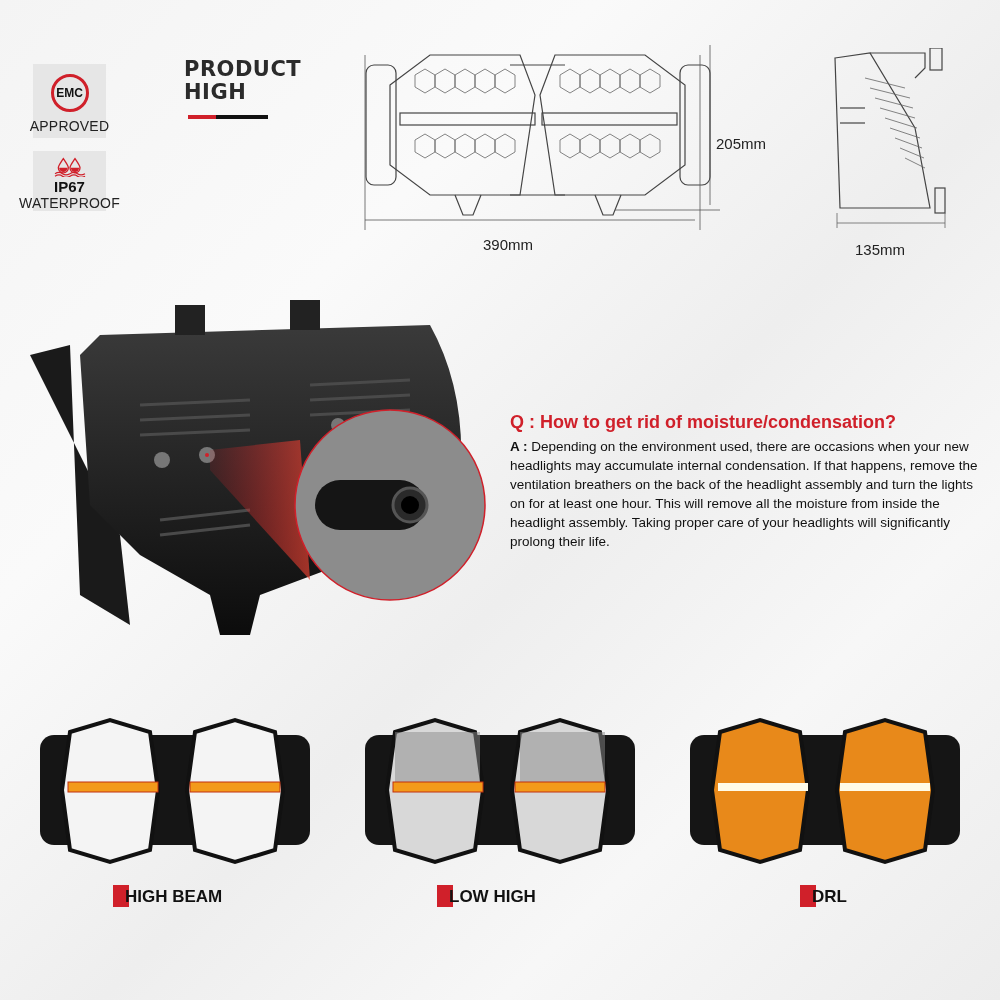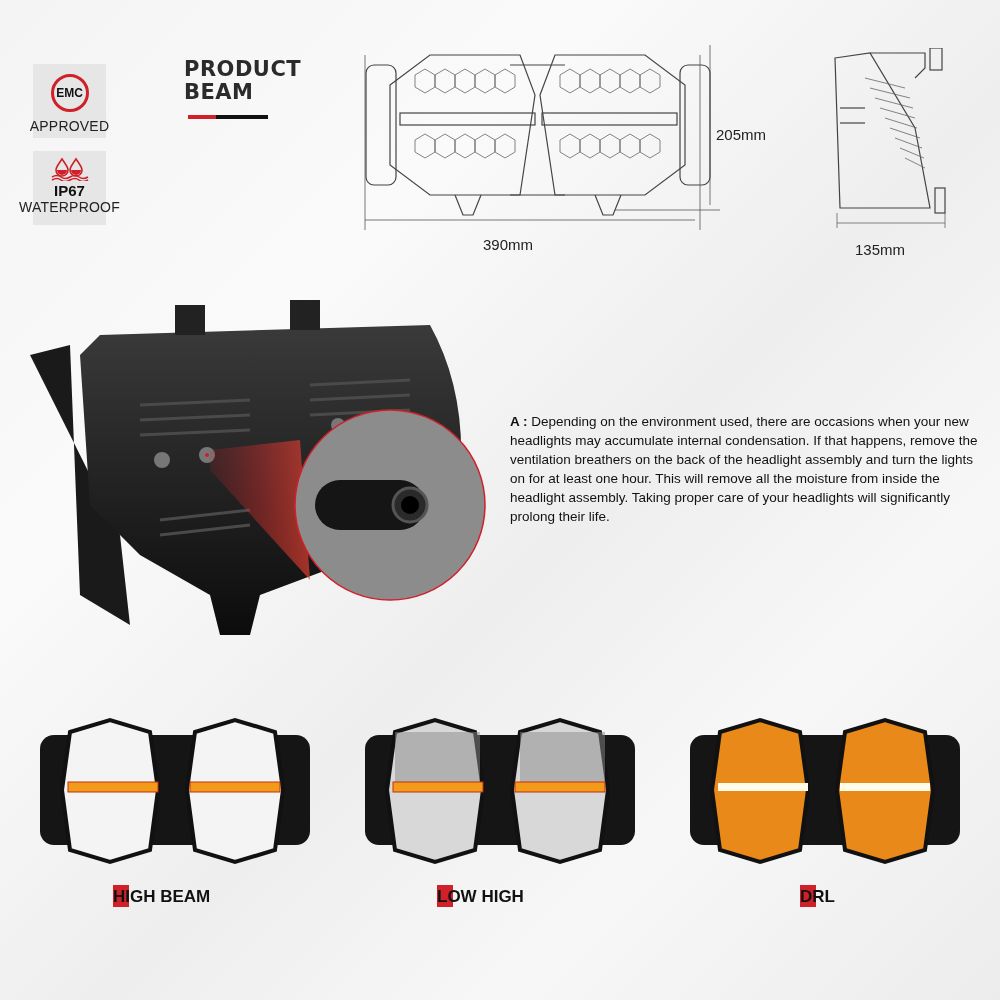--- a/index.html
+++ b/index.html
@@ -1,35 +1,35 @@
 <!DOCTYPE html>
 <html><head>
 <meta charset="utf-8">
 <style>
 *{margin:0;padding:0;box-sizing:border-box;}
 body{width:1000px;height:1000px;overflow:hidden;position:relative;font-family:"Liberation Sans",sans-serif;
  background:linear-gradient(135deg,#f4f4f4 0%,#fafafa 30%,#eeeeee 55%,#f7f7f7 75%,#ececec 100%);}
 .abs{position:absolute;}
 .badge{position:absolute;left:33px;width:73px;background:#e6e6e6;display:flex;flex-direction:column;align-items:center;}
 .badge-emc{top:64px;height:74px;}
-.badge-ip{top:151px;height:74px;}
+.badge-ip{top:151px;height:60px;}
 .emc-circle{margin-top:10px;width:38px;height:38px;border:3px solid #d0202a;border-radius:50%;display:flex;align-items:center;justify-content:center;font-weight:bold;font-size:12px;color:#111;text-align:center;}
 .badge-sub{font-size:14px;font-weight:normal;color:#222;margin-top:6px;letter-spacing:0.2px;}
 .ip-text{font-weight:bold;font-size:15px;color:#111;margin-top:1px;}
 .title{left:184px;top:58px;font-family:"DejaVu Sans",sans-serif;font-weight:bold;font-size:21px;line-height:23px;color:#2b2b2b;letter-spacing:0.5px;}
 .title-bar{left:188px;top:115px;width:80px;height:4px;background:#111;}
 .title-bar .red{width:28px;height:4px;background:#d0202a;}
 .dim{font-size:15px;color:#222;}
 .qa{left:510px;top:412px;width:480px;}
 .q{color:#d0202a;font-size:18px;font-weight:bold;margin-bottom:4px;}
 .a{font-size:13.5px;line-height:19px;color:#111;}
 .a b{font-weight:bold;}
 .mode-label{position:absolute;top:887px;font-weight:bold;font-size:17px;color:#111;}
 .mode-label .sq{position:absolute;left:0;top:-2px;width:16px;height:22px;background:#d0202a;}
-.mode-label span.t{position:relative;}
+.mode-label span.t{position:relative;padding-left:12px;}
 </style>
 </head>
 <body>
 
 <div class="badge badge-emc">
   <div class="emc-circle">
       <span>EMC</span>
     </div>
   <div class="badge-sub">APPROVED</div>
 </div>
@@ -41,21 +41,21 @@
     <path d="M21 13 a5 5 0 0 0 10 0z" fill="#d0202a"></path>
     <path d="M2 20 q5 -3 9 0 t9 0 t9 0 t9 0" fill="none" stroke="#d0202a" stroke-width="1.5"></path>
     <path d="M2 23 q5 -3 9 0 t9 0 t9 0 t9 0" fill="none" stroke="#d0202a" stroke-width="1.5"></path>
   </svg>
   <div class="ip-text">IP67</div>
   <div class="badge-sub" style="margin-top:0">WATERPROOF</div>
 </div>
 
 <div class="abs title">
   <div>PRODUCT</div>
-  <div>BEAM</div>
+  <div>HIGH</div>
 </div>
 <div class="abs title-bar">
     <div class="red"></div>
   </div>
 
 <svg class="abs" style="left:360px;top:45px" width="360" height="200" viewBox="0 0 360 200">
   <g fill="none" stroke="#444" stroke-width="1.2">
     <rect x="6" y="20" width="30" height="120" rx="8"></rect>
     <rect x="320" y="20" width="30" height="120" rx="8"></rect>
     <path d="M30 40 L70 10 L160 10 L175 50 L160 150 L70 150 L30 120 Z"></path>
@@ -74,21 +74,21 @@
     <path d="M200 95 l10 -6 l10 6 v12 l-10 6 l-10 -6z M220 95 l10 -6 l10 6 v12 l-10 6 l-10 -6z M240 95 l10 -6 l10 6 v12 l-10 6 l-10 -6z M260 95 l10 -6 l10 6 v12 l-10 6 l-10 -6z M280 95 l10 -6 l10 6 v12 l-10 6 l-10 -6z"></path>
   </g>
   <g stroke="#555" stroke-width="0.8">
     <line x1="5" y1="175" x2="335" y2="175"></line>
     <line x1="5" y1="10" x2="5" y2="185"></line>
     <line x1="340" y1="10" x2="340" y2="185"></line>
     <line x1="350" y1="0" x2="350" y2="160"></line>
     <line x1="255" y1="165" x2="360" y2="165"></line>
   </g>
 </svg>
-<div class="abs dim" style="left:716px;top:126px">205mm</div>
+<div class="abs dim" style="left:716px;top:135px">205mm</div>
 <div class="abs dim" style="left:483px;top:236px">390mm</div>
 
 <svg class="abs" style="left:825px;top:48px" width="125" height="180" viewBox="0 0 125 180">
   <g fill="none" stroke="#444" stroke-width="1.2">
     <path d="M10 10 L45 5 L90 80 L105 160 L15 160 Z"></path>
     <path d="M45 5 L100 5 L100 20 L90 30"></path>
     <rect x="105" y="0" width="12" height="22"></rect>
     <rect x="110" y="140" width="10" height="25"></rect>
     <line x1="15" y1="60" x2="40" y2="60"></line>
       <line x1="15" y1="75" x2="40" y2="75"></line>
@@ -141,20 +141,21 @@
   <circle cx="328" cy="130" r="7" fill="#777"></circle>
     <circle cx="362" cy="125" r="7" fill="#777"></circle>
   <polygon points="200,155 290,145 300,285 200,175" fill="url(#rg)"></polygon>
   <circle cx="380" cy="210" r="95" fill="#8c8c8c" stroke="#d0202a" stroke-width="1.5"></circle>
   <rect x="305" y="185" width="110" height="50" rx="25" fill="#151515"></rect>
   <circle cx="400" cy="210" r="17" fill="#2a2a2a" stroke="#555" stroke-width="3"></circle>
   <circle cx="400" cy="210" r="9" fill="#000"></circle>
 </svg>
 
 <div class="abs qa">
+  <div class="q">Q : How to get rid of moisture/condensation?</div>
   <div class="a"><b>A :</b><span> Depending on the environment used, there are occasions when your new headlights may accumulate internal condensation. If that happens, remove the ventilation breathers on the back of the headlight assembly and turn the lights on for at least one hour. This will remove all the moisture from inside the headlight assembly.  Taking proper care of your headlights will significantly prolong their life.</span></div>
 </div>
 
 <svg class="abs" style="left:30px;top:710px" width="290" height="160" viewBox="0 0 290 160">
   <rect x="10" y="25" width="270" height="110" rx="14" fill="#151515"></rect>
   <path d="M40 22 L80 10 L120 22 L128 80 L120 140 L80 152 L40 140 L32 80Z" fill="#f4f4f4" stroke="#111" stroke-width="4"></path>
   <path d="M165 22 L205 10 L245 22 L253 80 L245 140 L205 152 L165 140 L157 80Z" fill="#f4f4f4" stroke="#111" stroke-width="4"></path>
   <rect x="38" y="72" width="90" height="10" fill="#f39a1a" stroke="#c03010"></rect>
   <rect x="160" y="72" width="90" height="10" fill="#f39a1a" stroke="#c03010"></rect>
 </svg>

